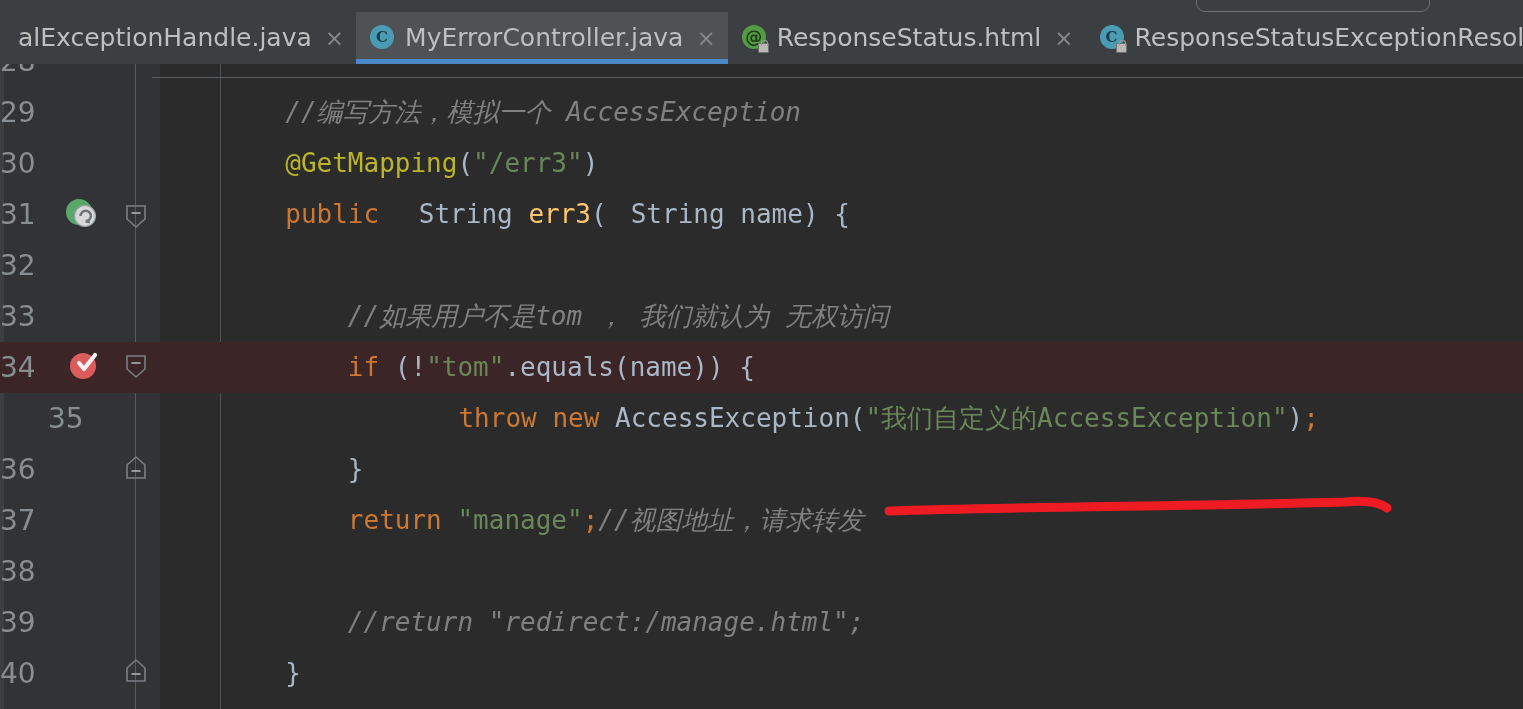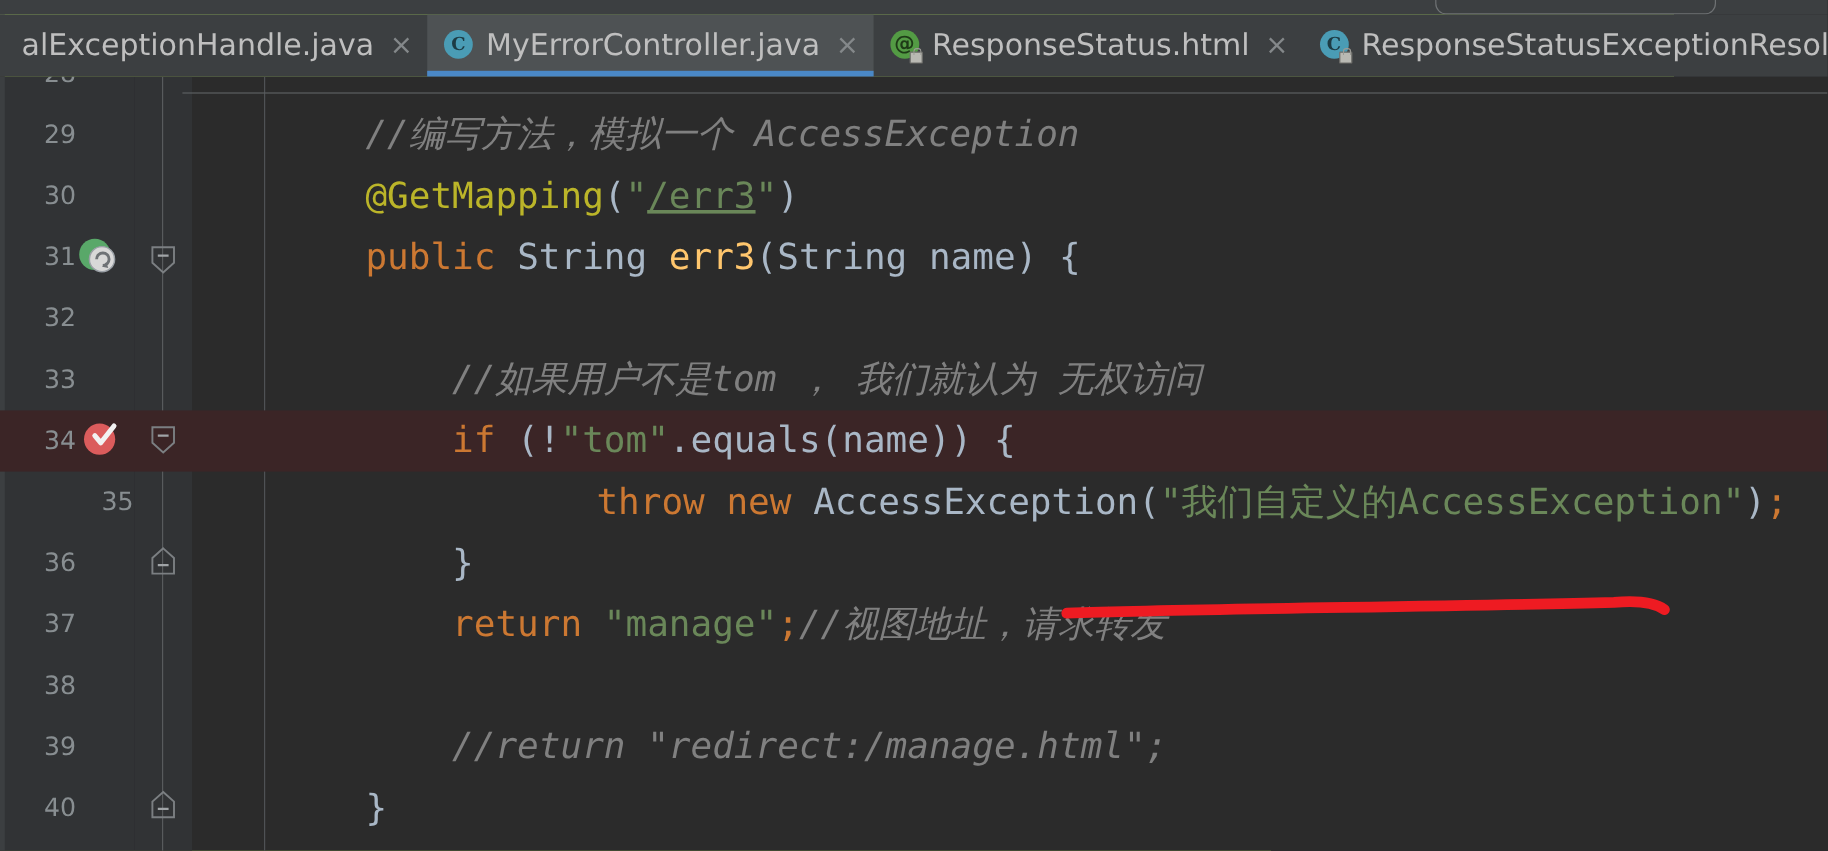--- a/index.html
+++ b/index.html
@@ -11,21 +11,21 @@
     width: 1523px;
     height: 709px;
     overflow: hidden;
     font-family: "DejaVu Sans", sans-serif;
     -webkit-font-smoothing: antialiased;
   }
   #app {
     position: relative;
     width: 1395px;
     height: 709px;
-    background: #bef264;
+    background: #22c55e;
   }
 
   
   .top-strip {
     position: absolute;
     left: 0; top: 0;
     width: 1523px; height: 12px;
     background: #3c3f41;
   }
   .popup-rounded {
@@ -191,45 +191,45 @@
     width: 1523px;
     height: 51px;
   }
   .line.highlight {
     background: #3b2526;
   }
   .lineno {
     position: absolute;
     left: 0;
     width: 100px;
-    text-align: center;
+    text-align: left;
     color: #888e91;
     font-family: "DejaVu Sans", sans-serif;
-    font-size: 21px;
+    font-size: 28px;
     line-height: 51px;
   }
   .code {
     position: absolute;
     left: 160px;
     top: 0;
     line-height: 51px;
     font-family: "DejaVu Sans Mono", monospace;
-    font-size: 30px;
+    font-size: 26px;
     white-space: pre;
   }
 
   
   .c-comment { color: #808080; font-style: italic; }
   .c-anno    { color: #bbb529; }
   .c-string  { color: #6a8759; }
   .c-kw      { color: #cc7832; }
-  .c-ident   { color: #a9b7c6; }
+  .c-ident   { color: #a9b7c6; margin-left: 24px; }
   .c-method  { color: #ffc66d; }
   .c-plain   { color: #a9b7c6; }
-  .c-url     { color: #6a8759; text-decoration: underline; }
+  .c-url     { color: #6a8759; }
 
   
   .fold-marker {
     position: absolute;
     width: 22px; height: 22px;
   }
   .fold-marker svg { display: block; }
 
   
   .run-icon {

